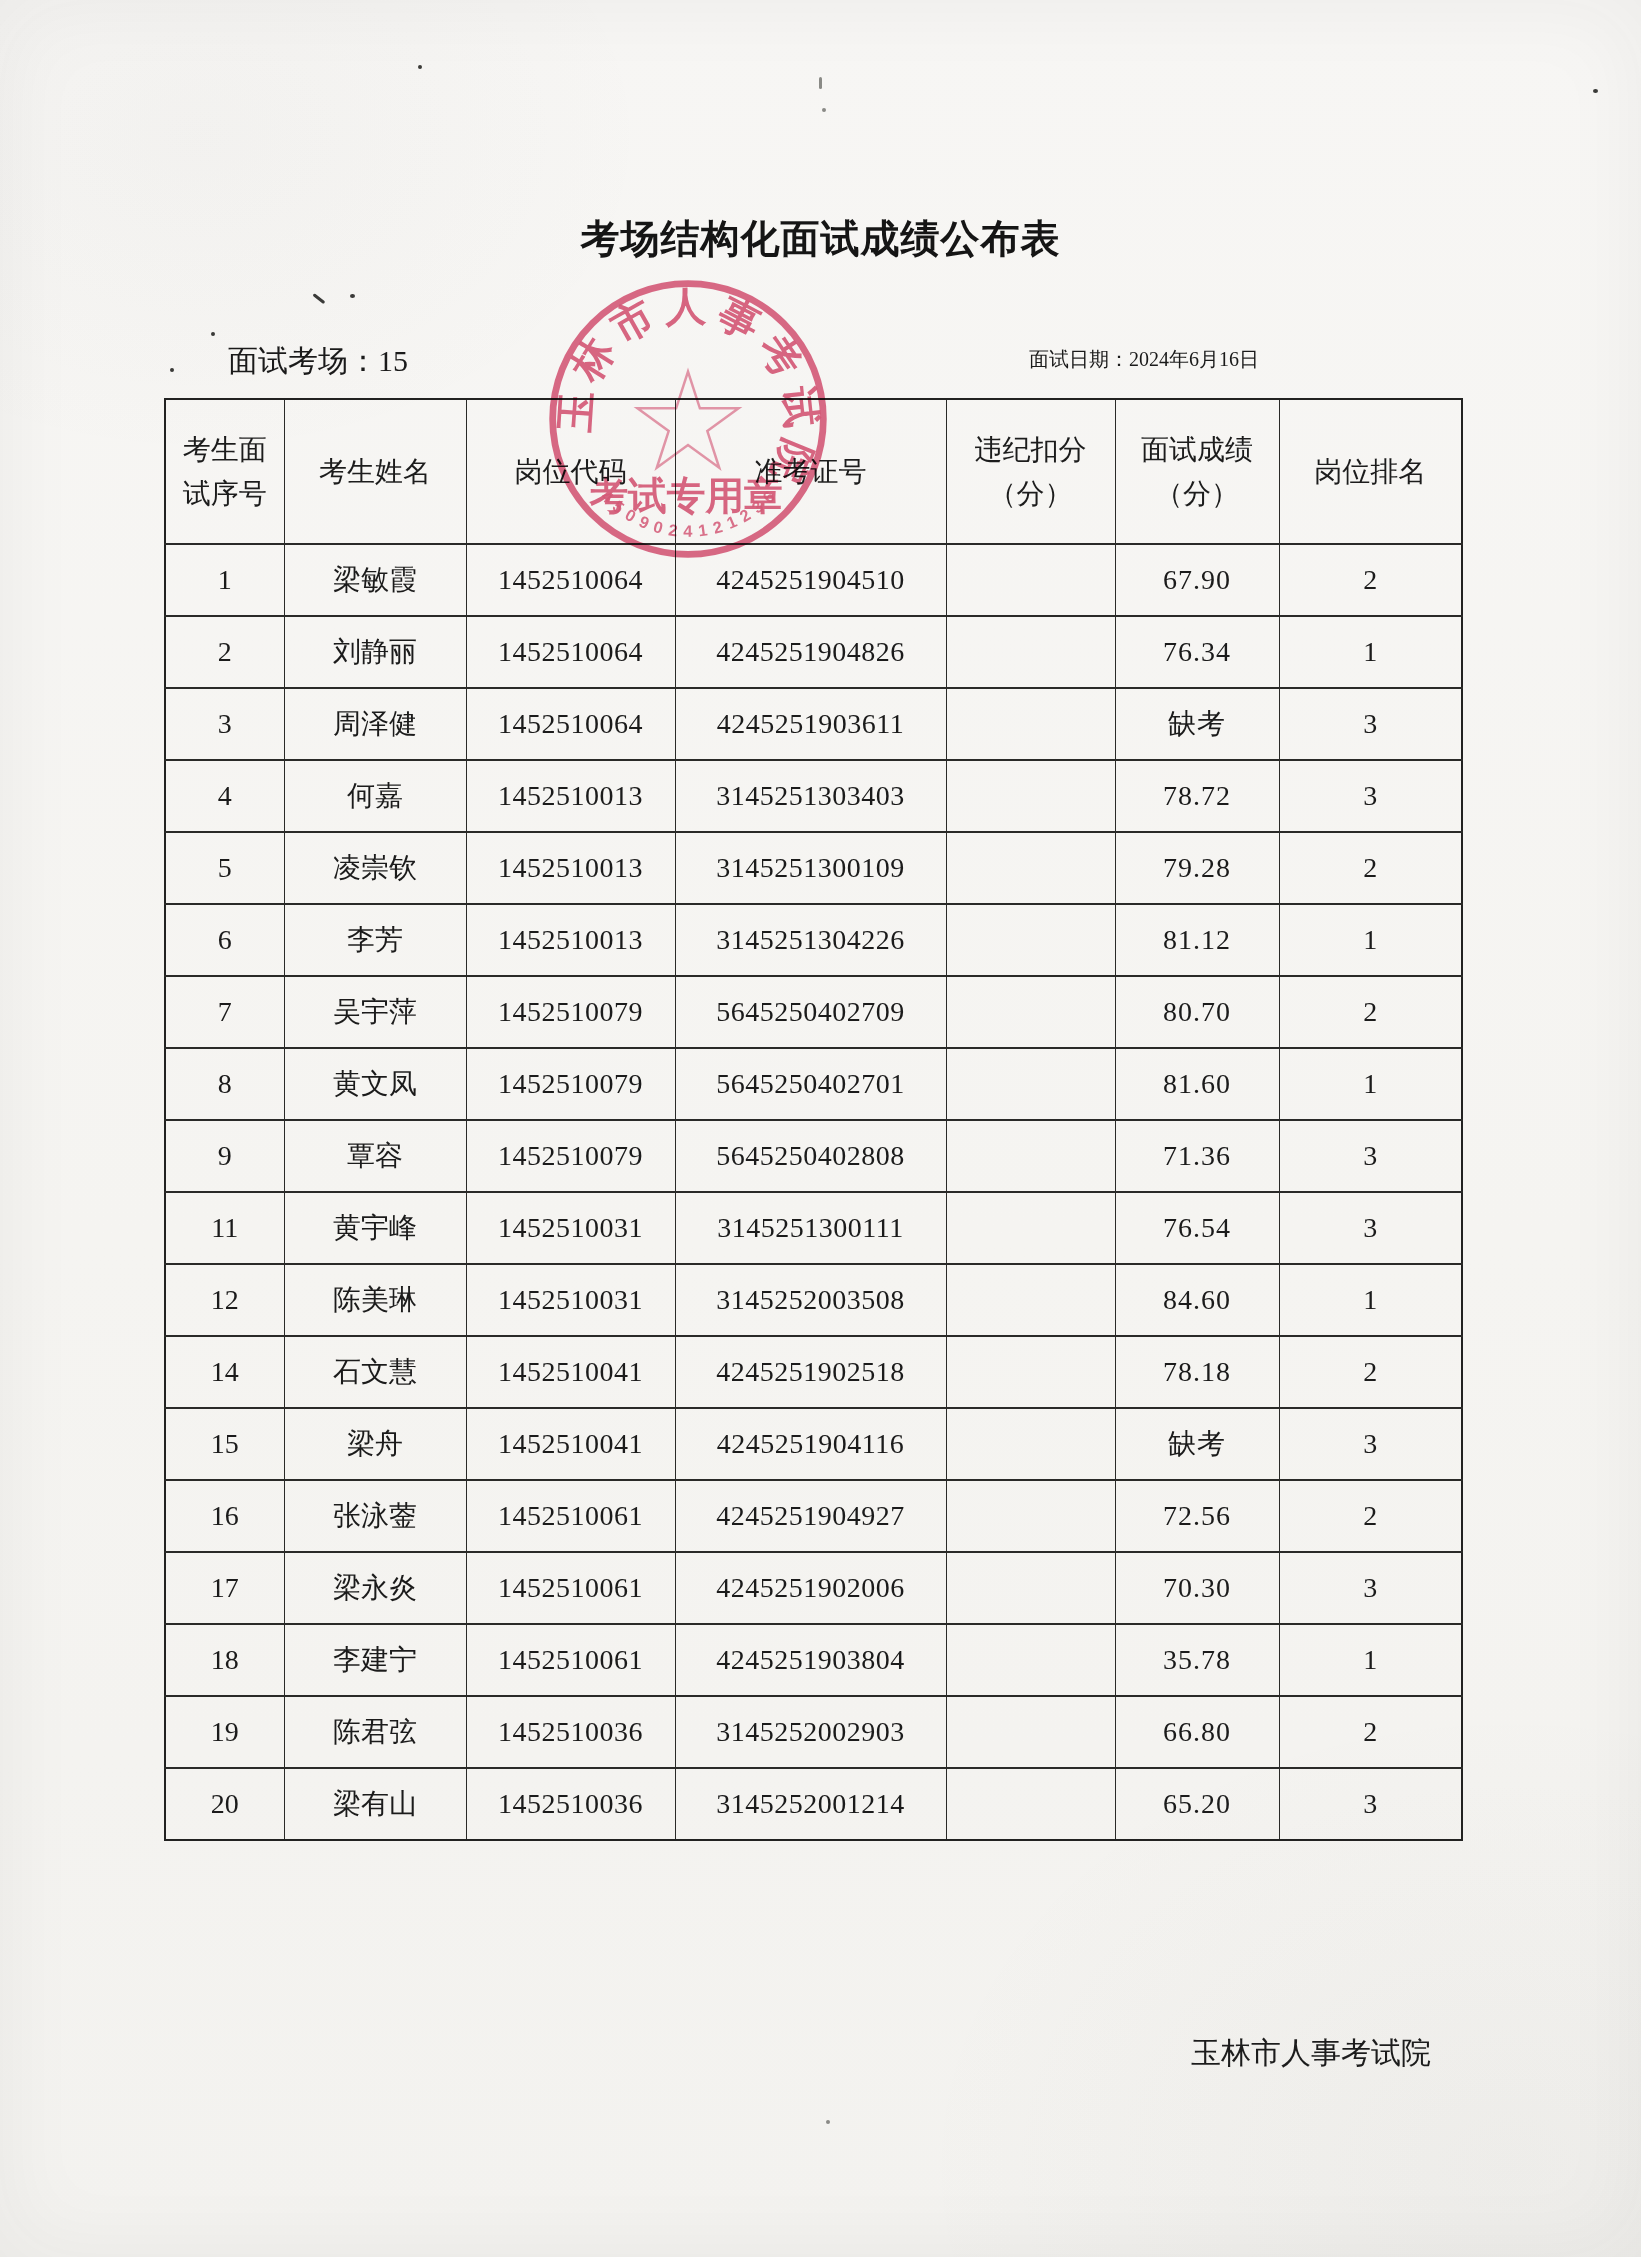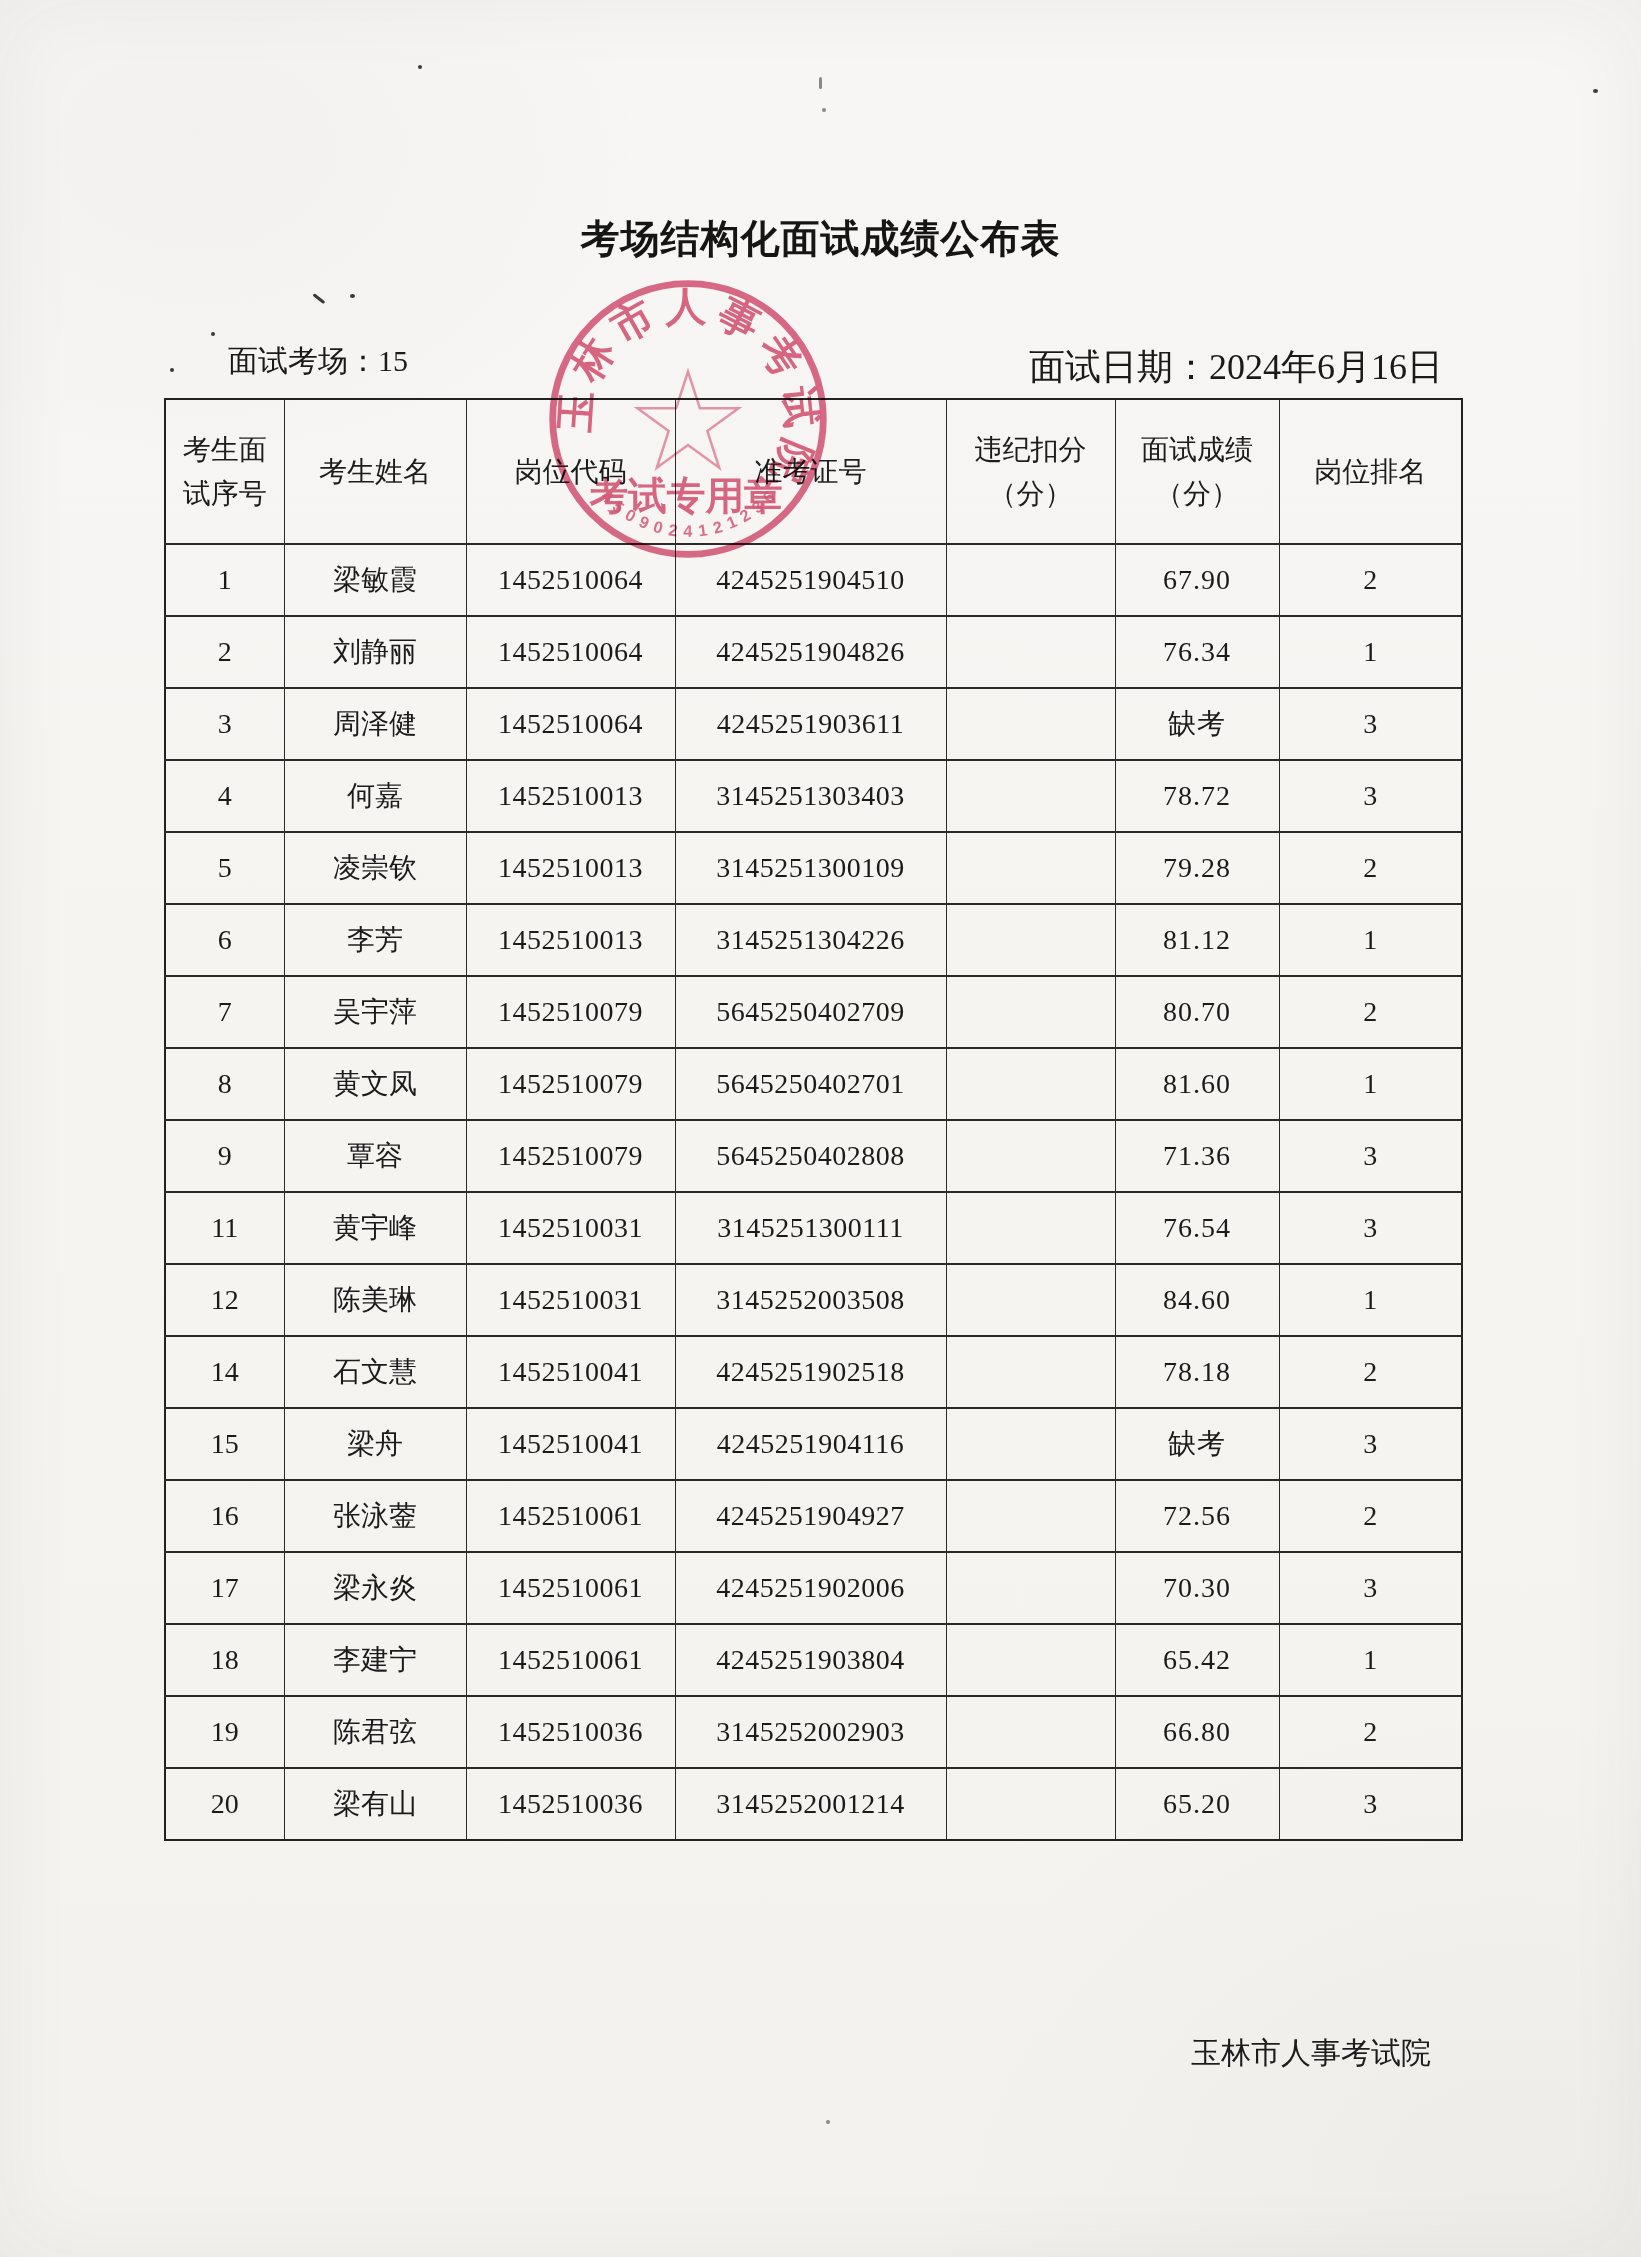--- a/index.html
+++ b/index.html
@@ -18,21 +18,21 @@
     color:#1a1a1a;
   }
   .page-title{
     position:absolute;top:218px;left:0;width:100%;
     margin:0;text-align:center;
     font-family:"Liberation Sans","DejaVu Sans",sans-serif;
     font-weight:bold;font-size:39px;line-height:1.1;
     letter-spacing:1px;color:#151515;
   }
   .meta-venue{position:absolute;top:330px;left:228px;font-size:30px;line-height:1.1;margin-top:14px;}
-  .meta-date{position:absolute;top:348px;left:1029px;font-size:36px;line-height:1.1;}
+  .meta-date{position:absolute;top:348px;left:1029px;font-size:20px;line-height:1.1;}
   table.score-table{
     position:absolute;top:398px;left:164px;width:1297px;
     border-collapse:collapse;table-layout:fixed;
     border:2.9px solid #222221;
     background:transparent;
   }
   table.score-table th{
     border:1.9px solid #2a2a28;border-bottom-width:2.9px;
     font-weight:normal;font-size:28px;line-height:1.55;
     text-align:center;vertical-align:middle;
@@ -228,21 +228,21 @@
       <td data-name="cell-deduction"></td>
       <td data-name="cell-score">70.30</td>
       <td data-name="cell-rank">3</td>
     </tr>
         <tr data-name="table-row">
       <td data-name="cell-seq">18</td>
       <td data-name="cell-name">李建宁</td>
       <td data-name="cell-job-code">1452510061</td>
       <td data-name="cell-ticket-no">4245251903804</td>
       <td data-name="cell-deduction"></td>
-      <td data-name="cell-score">65.42</td>
+      <td data-name="cell-score">35.78</td>
       <td data-name="cell-rank">1</td>
     </tr>
         <tr data-name="table-row">
       <td data-name="cell-seq">19</td>
       <td data-name="cell-name">陈君弦</td>
       <td data-name="cell-job-code">1452510036</td>
       <td data-name="cell-ticket-no">3145252002903</td>
       <td data-name="cell-deduction"></td>
       <td data-name="cell-score">66.80</td>
       <td data-name="cell-rank">2</td>

